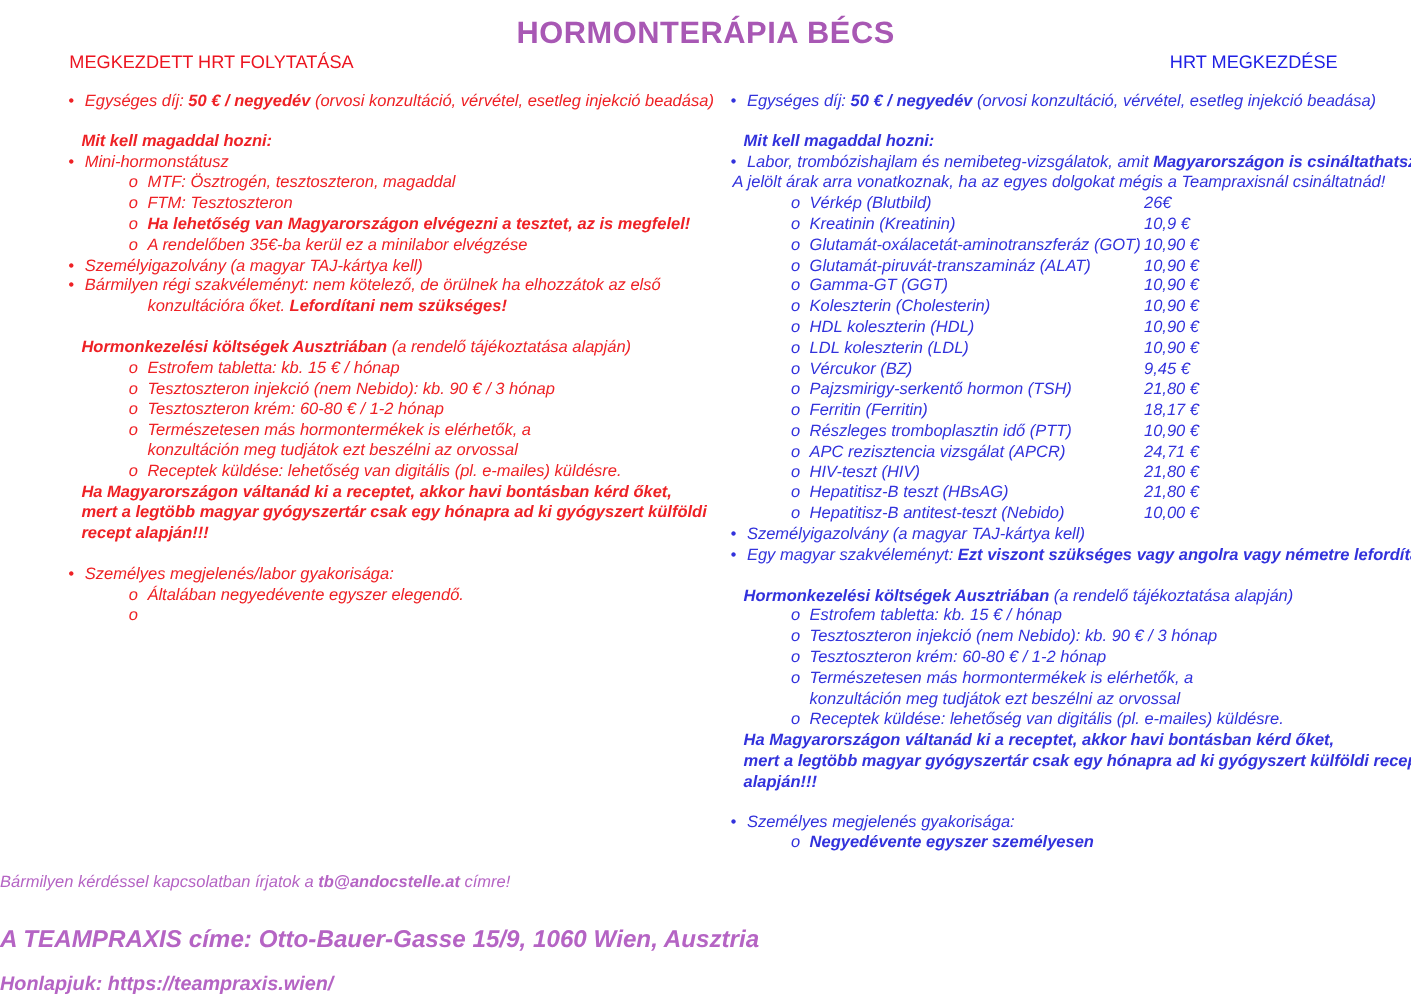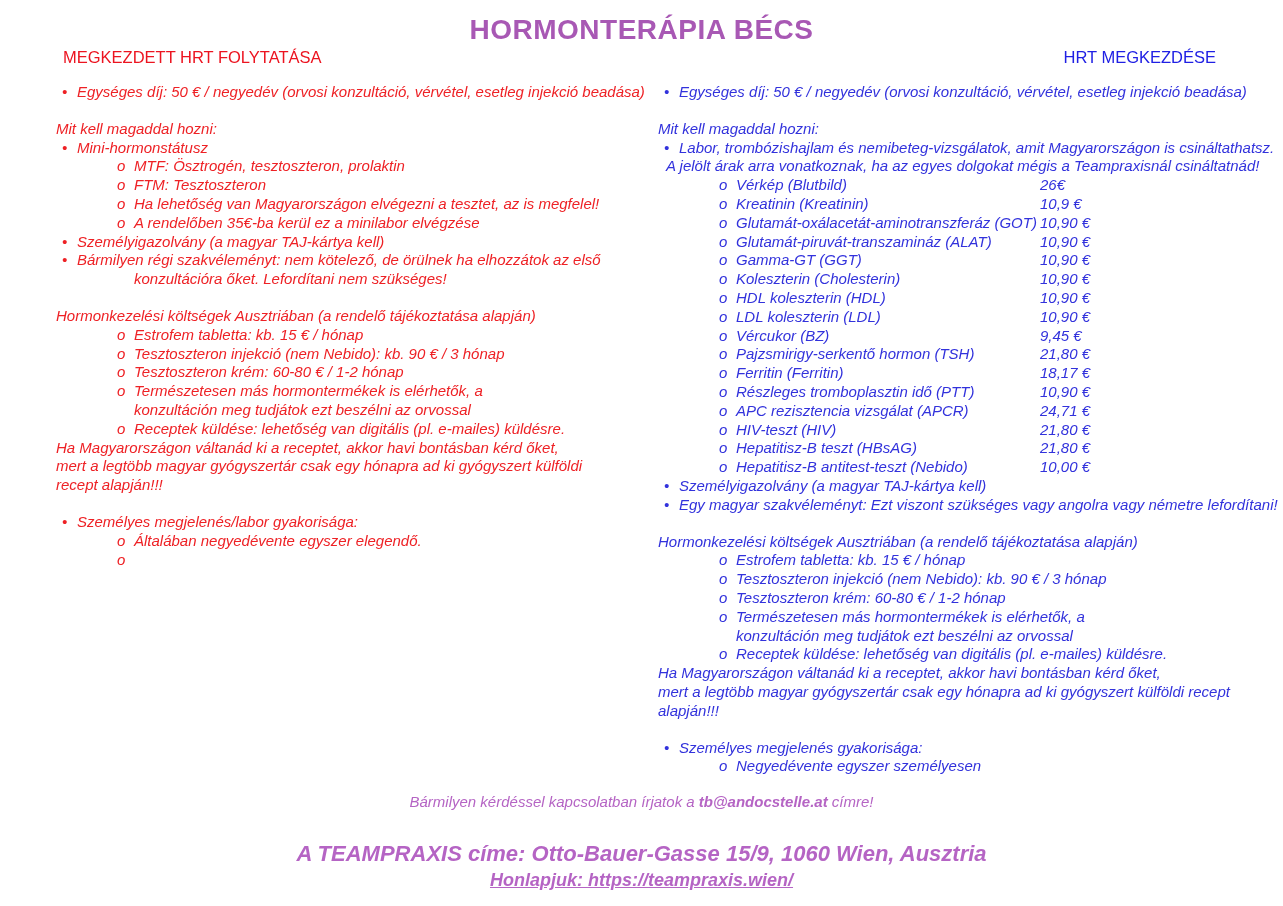--- a/index.html
+++ b/index.html
@@ -28,35 +28,35 @@
     font-size:16.5px;line-height:20px;font-weight:normal;
   }
   .head-left{color:var(--red-head);}
   .head-right{color:var(--blue-head);}
   .columns{display:flex;margin-top:16px;align-items:flex-start;}
   .col{font-size:15px;line-height:18.8px;font-style:italic;}
   .col-left{width:585px;margin-left:55px;color:var(--red);}
   .col-right{width:623px;margin-left:17px;color:var(--blue);}
   .line{display:flex;white-space:nowrap;}
   .line.gap{margin-top:18px;}
-  .i0{margin-left:1px;}
+  .i0{margin-left:19px;}
   .i1{margin-left:7px;}
   .i1 .bul{flex:none;width:15px;}
   .i2{margin-left:62px;}
   .i2 .bul{flex:none;width:17px;}
   .i3{margin-left:79px;}
   .i4{margin-left:9px;align-items:center;}
-  .ct .b{font-weight:normal;}
+  .ct .b{font-weight:bold;}
   .ct.withprice{flex:none;width:304px;overflow:visible;}
   .pr{flex:none;}
-  .footer{text-align:center;color:var(--footer-purple);font-style:italic;}
+  .footer{color:var(--footer-purple);font-style:italic;}
   .contact{margin-top:16px;font-size:15px;line-height:19px;}
   .contact .b{font-weight:bold;}
   .address{margin-top:31px;font-size:22px;line-height:23px;font-weight:bold;}
-  .website{margin-top:4px;font-size:18px;line-height:23px;font-weight:bold;text-decoration:underline;}
+  .website{margin-top:18px;font-size:18px;line-height:23px;font-weight:bold;}
 </style>
 </head>
 <body>
 
 <div class="page">
 
   <h1 class="title">HORMONTERÁPIA BÉCS</h1>
 
   <div class="headrow">
     <div class="head-left">MEGKEZDETT HRT FOLYTATÁSA</div>
@@ -71,21 +71,21 @@
         </div>
         <div class="line i0 gap">
           <span class="ct"><span class="b">Mit kell magaddal hozni:</span></span>
         </div>
         <div class="line i1">
           <span class="bul">•</span>
           <span class="ct"><span>Mini-hormonstátusz</span></span>
         </div>
         <div class="line i2">
           <span class="bul">o</span>
-          <span class="ct"><span>MTF: Ösztrogén, tesztoszteron, prolaktin</span></span>
+          <span class="ct"><span>MTF: Ösztrogén, tesztoszteron, magaddal</span></span>
         </div>
         <div class="line i2">
           <span class="bul">o</span>
           <span class="ct"><span>FTM: Tesztoszteron</span></span>
         </div>
         <div class="line i2">
           <span class="bul">o</span>
           <span class="ct"><span class="b">Ha lehetőség van Magyarországon elvégezni a tesztet, az is megfelel!</span></span>
         </div>
         <div class="line i2">

